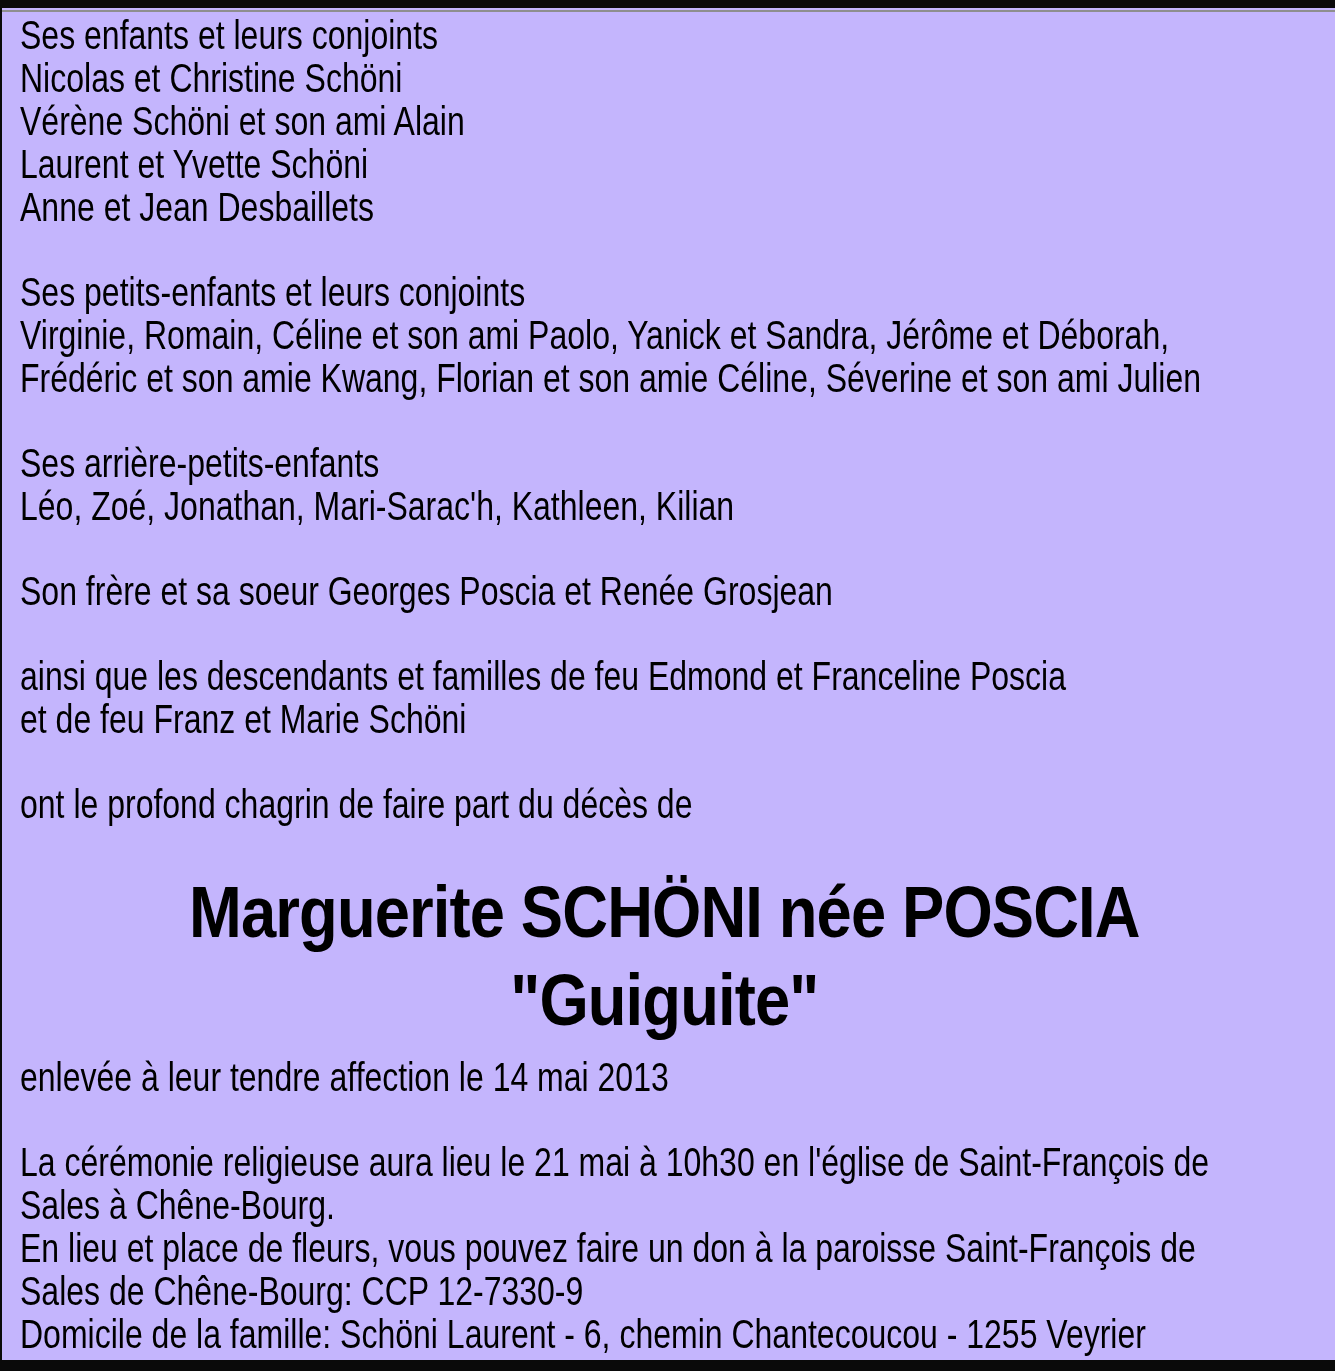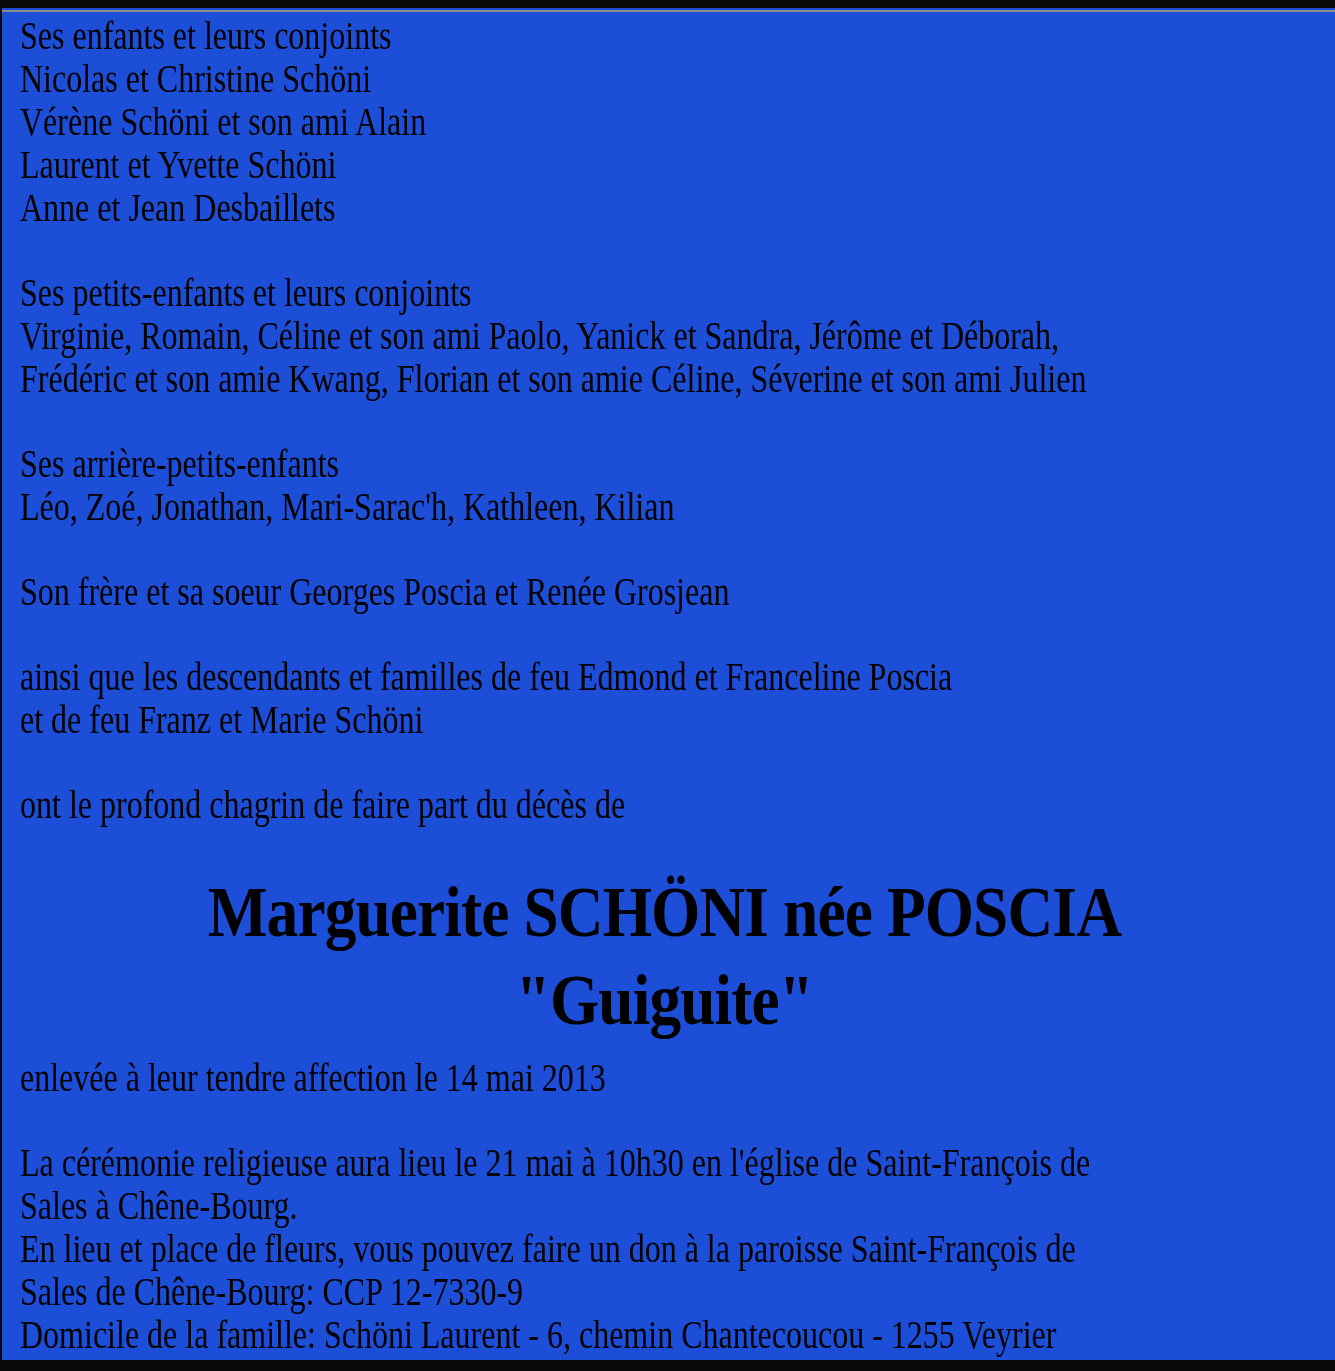--- a/index.html
+++ b/index.html
@@ -4,23 +4,23 @@
 <style>
   html, body {
     margin: 0;
     padding: 0;
     background: #ffffff;
   }
   .page {
     position: relative;
     width: 1335px;
     height: 1371px;
-    background: #1d4ed8;
+    background: #c4b5fd;
     color: #000000;
-    font-family: Liberation Serif, serif;
+    font-family: Liberation Sans, sans-serif;
     overflow: hidden;
     box-sizing: border-box;
     border-left: 2px solid #0a0a0a;
   }
   .top-bar {
     position: absolute;
     top: 0; left: 0; right: 0;
     height: 8px;
     background: #0a0a0a;
   }

